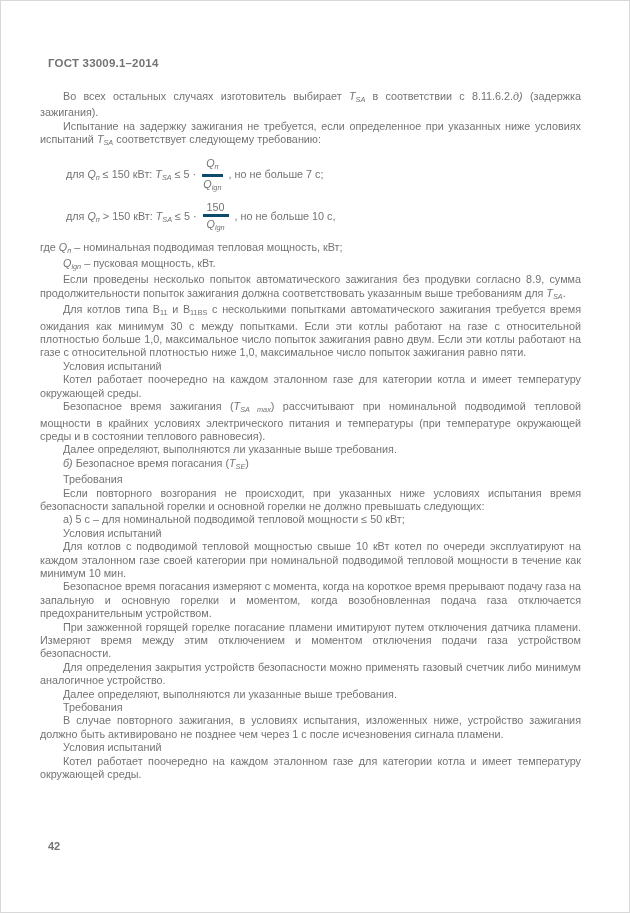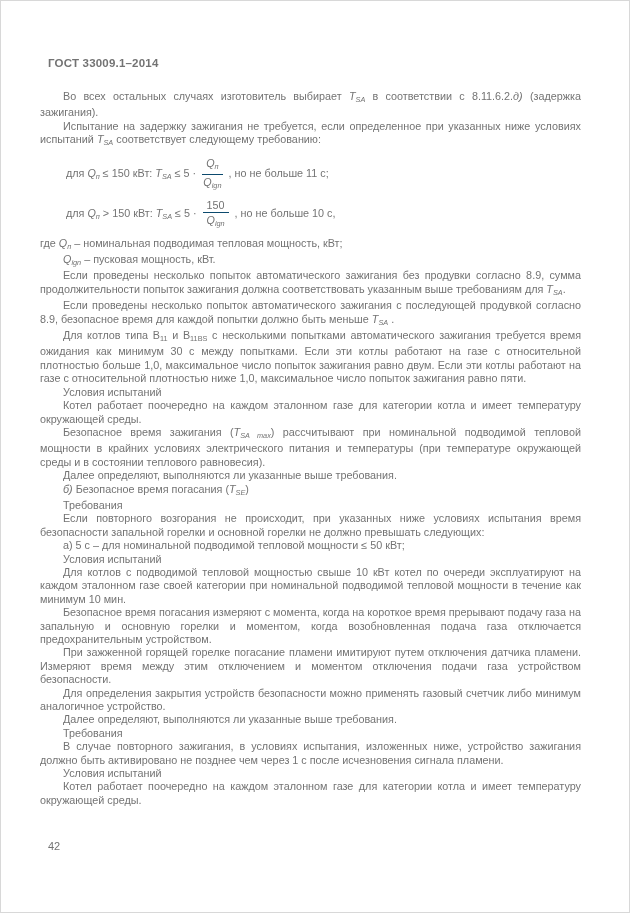--- a/index.html
+++ b/index.html
@@ -28,47 +28,46 @@
   .para.formula{
     text-align:left;text-indent:0;
     margin:7px 0 7px 26px;
   }
   .i{font-style:italic;}
   .sub{font-size:7.3px;vertical-align:-2px;letter-spacing:0;}
   .frac{
     display:inline-flex;flex-direction:column;align-items:center;
     vertical-align:middle;margin:0 3px;line-height:12px;
   }
-  .frac .num{border-bottom:1px solid #0c4a6e;padding:0 4px 1px;}
+  .frac .num{border-bottom:3px solid #0c4a6e;padding:0 4px 1px;}
   .frac .den{padding-top:1px;}
   .page-number{
-    position:absolute;left:47px;top:839px;font-size:11px;
+    position:absolute;left:47px;top:839px;font-size:11px;font-weight:bold;
   }
 </style>
 </head>
 <body>
 
 <div class="page">
   <div class="doc-header">ГОСТ 33009.1–2014</div>
 
   <div class="doc-content">
       <div class="para body"><span>Во всех остальных случаях изготовитель выбирает </span><span class="i">T</span><span class="i sub">SA</span><span> в соответствии с 8.11.6.2.</span><span class="i">д)</span><span> (задержка зажигания).</span></div>
       <div class="para body"><span>Испытание на задержку зажигания не требуется, если определенное при указанных ниже условиях испытаний </span><span class="i">T</span><span class="i sub">SA</span><span> соответствует следующему требованию:</span></div>
       <div class="para formula"><span>для </span><span class="i">Q</span><span class="i sub">п</span><span> ≤ 150 кВт: </span><span class="i">T</span><span class="i sub">SA</span><span> ≤ 5 · </span><span class="frac">
           <span class="num"><span class="i">Q</span><span class="i sub">п</span></span>
           <span class="den"><span class="i">Q</span><span class="i sub">ign</span></span>
-        </span><span> , но не больше 11 с;</span></div>
+        </span><span> , но не больше 7 с;</span></div>
       <div class="para formula"><span>для </span><span class="i">Q</span><span class="i sub">п</span><span> &gt; 150 кВт: </span><span class="i">T</span><span class="i sub">SA</span><span> ≤ 5 · </span><span class="frac">
           <span class="num"><span>150</span></span>
           <span class="den"><span class="i">Q</span><span class="i sub">ign</span></span>
         </span><span> , но не больше 10 с,</span></div>
       <div class="para flush"><span>где </span><span class="i">Q</span><span class="i sub">п</span><span> – номинальная подводимая тепловая мощность, кВт;</span></div>
       <div class="para hang"><span class="i">Q</span><span class="i sub">ign</span><span> – пусковая мощность, кВт.</span></div>
       <div class="para body"><span>Если проведены несколько попыток автоматического зажигания без продувки согласно 8.9, сумма продолжительности попыток зажигания должна соответствовать указанным выше требованиям для </span><span class="i">T</span><span class="i sub">SA</span><span>.</span></div>
-      <div class="para body"><span>Если проведены несколько попыток автоматического зажигания с последующей продувкой согласно 8.9, безопасное время для каждой попытки должно быть меньше </span><span class="i">T</span><span class="i sub">SA</span><span> .</span></div>
       <div class="para body"><span>Для котлов типа В</span><span class="sub">11</span><span> и В</span><span class="sub">11BS</span><span> с несколькими попытками автоматического зажигания требуется время ожидания как минимум 30 с между попытками. Если эти котлы работают на газе с относительной плотностью больше 1,0, максимальное число попыток зажигания равно двум. Если эти котлы работают на газе с относительной плотностью ниже 1,0, максимальное число попыток зажигания равно пяти.</span></div>
       <div class="para body"><span>Условия испытаний</span></div>
       <div class="para body"><span>Котел работает поочередно на каждом эталонном газе для категории котла и имеет температуру окружающей среды.</span></div>
       <div class="para body"><span>Безопасное время зажигания (</span><span class="i">T</span><span class="i sub">SA max</span><span>) рассчитывают при номинальной подводимой тепловой мощности в крайних условиях электрического питания и температуры (при температуре окружающей среды и в состоянии теплового равновесия).</span></div>
       <div class="para body"><span>Далее определяют, выполняются ли указанные выше требования.</span></div>
       <div class="para body"><span class="i">б)</span><span> Безопасное время погасания (</span><span class="i">T</span><span class="i sub">SE</span><span>)</span></div>
       <div class="para body"><span>Требования</span></div>
       <div class="para body"><span>Если повторного возгорания не происходит, при указанных ниже условиях испытания время безопасности запальной горелки и основной горелки не должно превышать следующих:</span></div>
       <div class="para body"><span>a) 5 с – для номинальной подводимой тепловой мощности ≤ 50 кВт;</span></div>
       <div class="para body"><span>Условия испытаний</span></div>

